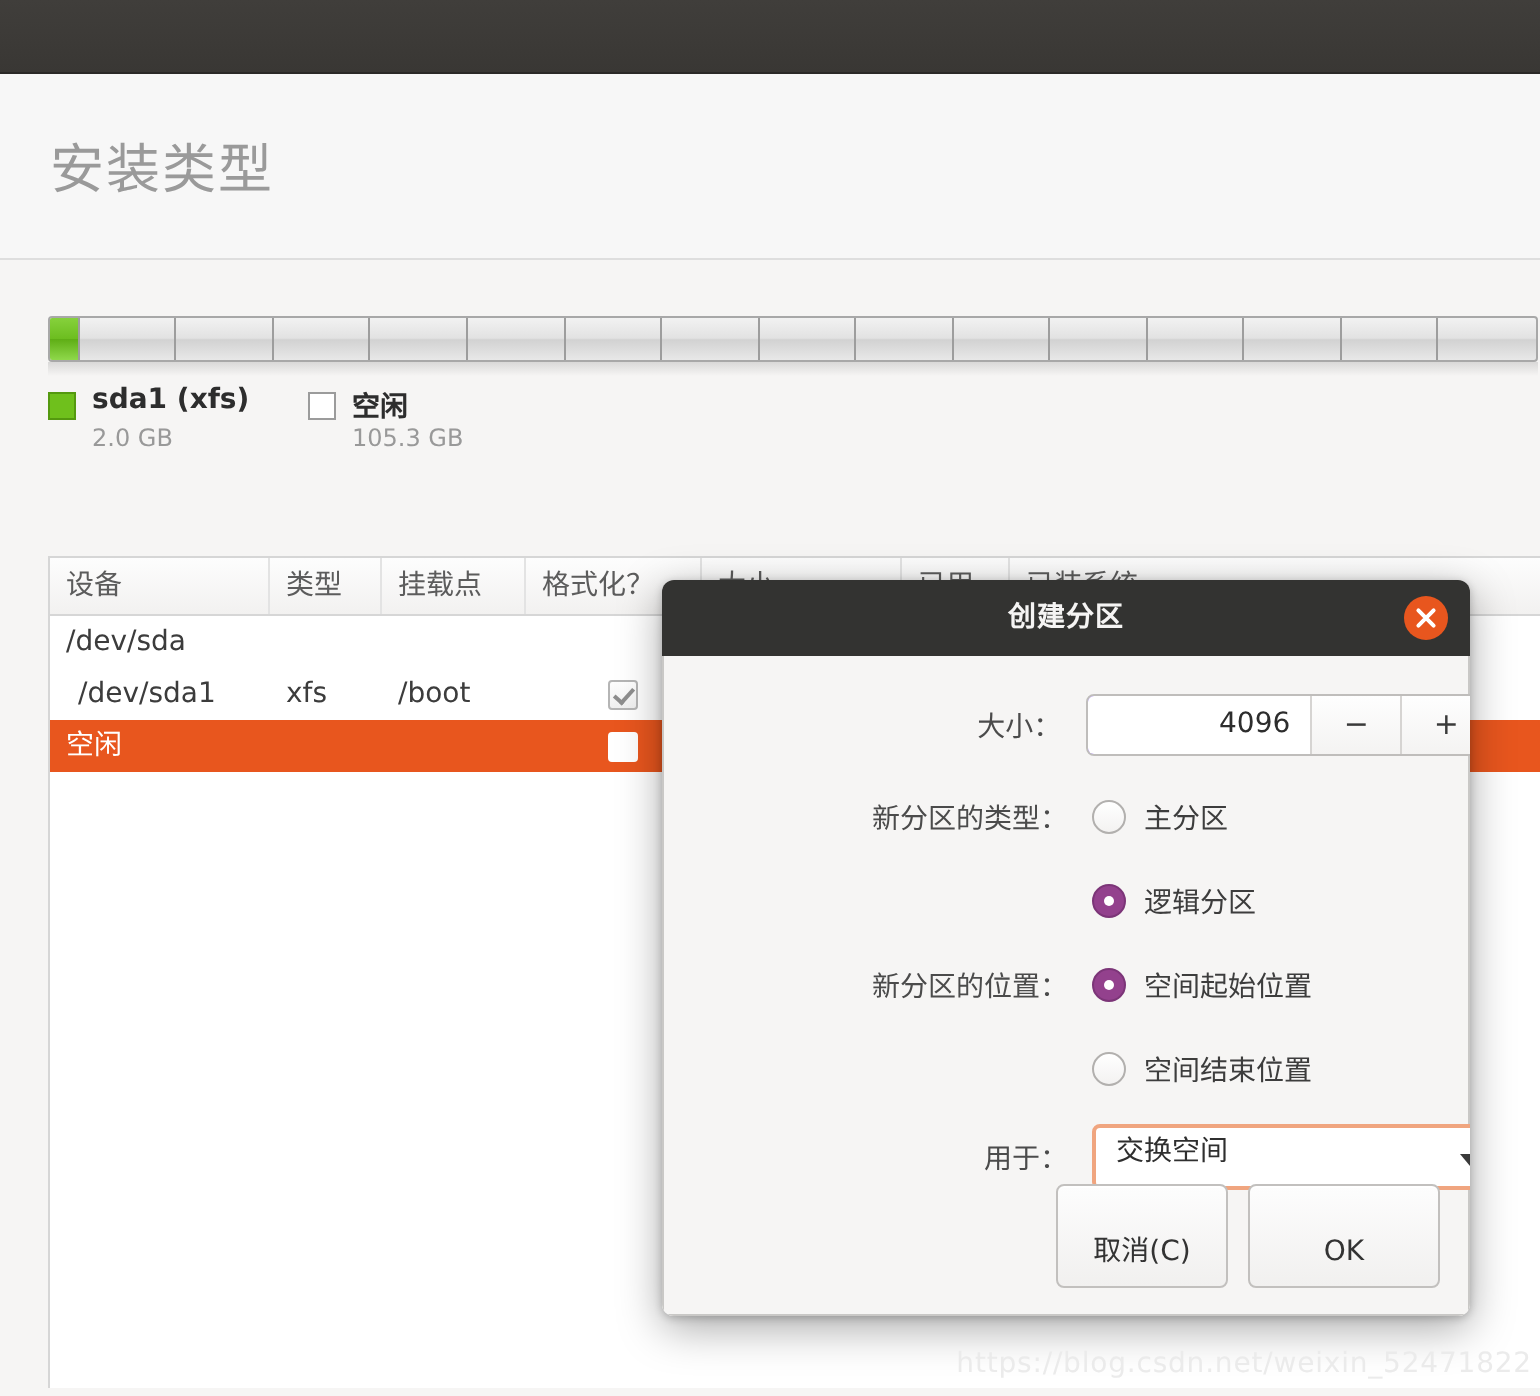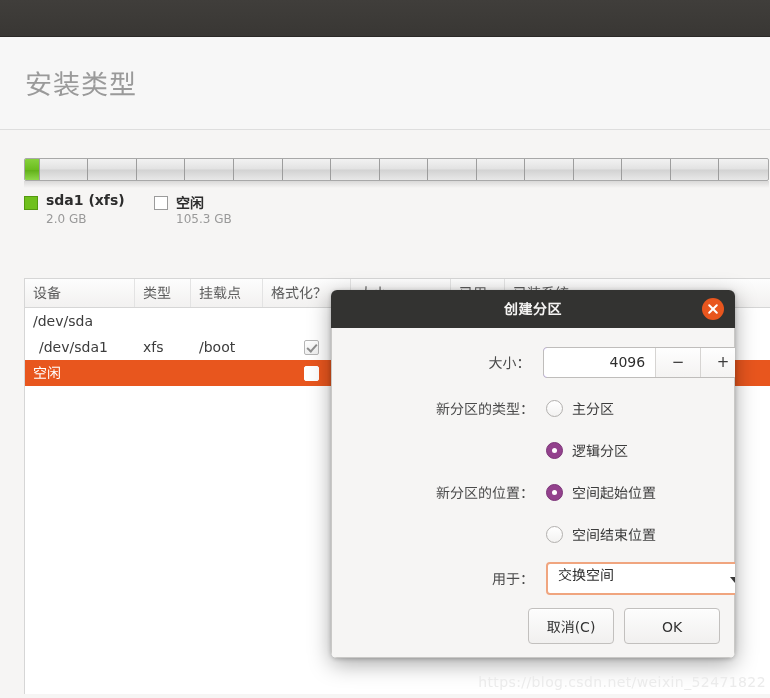--- a/index.html
+++ b/index.html
@@ -394,24 +394,24 @@
   
   .dlg-buttons {
     position: absolute;
     right: 14px;
     bottom: 13px;
     display: flex;
     gap: 10px;
   }
   .dlg-btn {
     min-width: 86px;
-    height: 36px;
+    height: 52px;
     line-height: 34px;
     text-align: center;
-    padding: 1px 14px;
+    padding: 16px 14px;
     box-sizing: border-box;
     border: 1px solid #c2c0be;
     border-radius: 4px;
     background: linear-gradient(to bottom, #fdfdfd, #f1f0ef);
     font-size: 14px;
     color: #333333;
     cursor: pointer;
     box-shadow: 0 1px 0 rgba(255,255,255,0.7) inset;
   }
   .dlg-btn.ok { min-width: 96px; }

